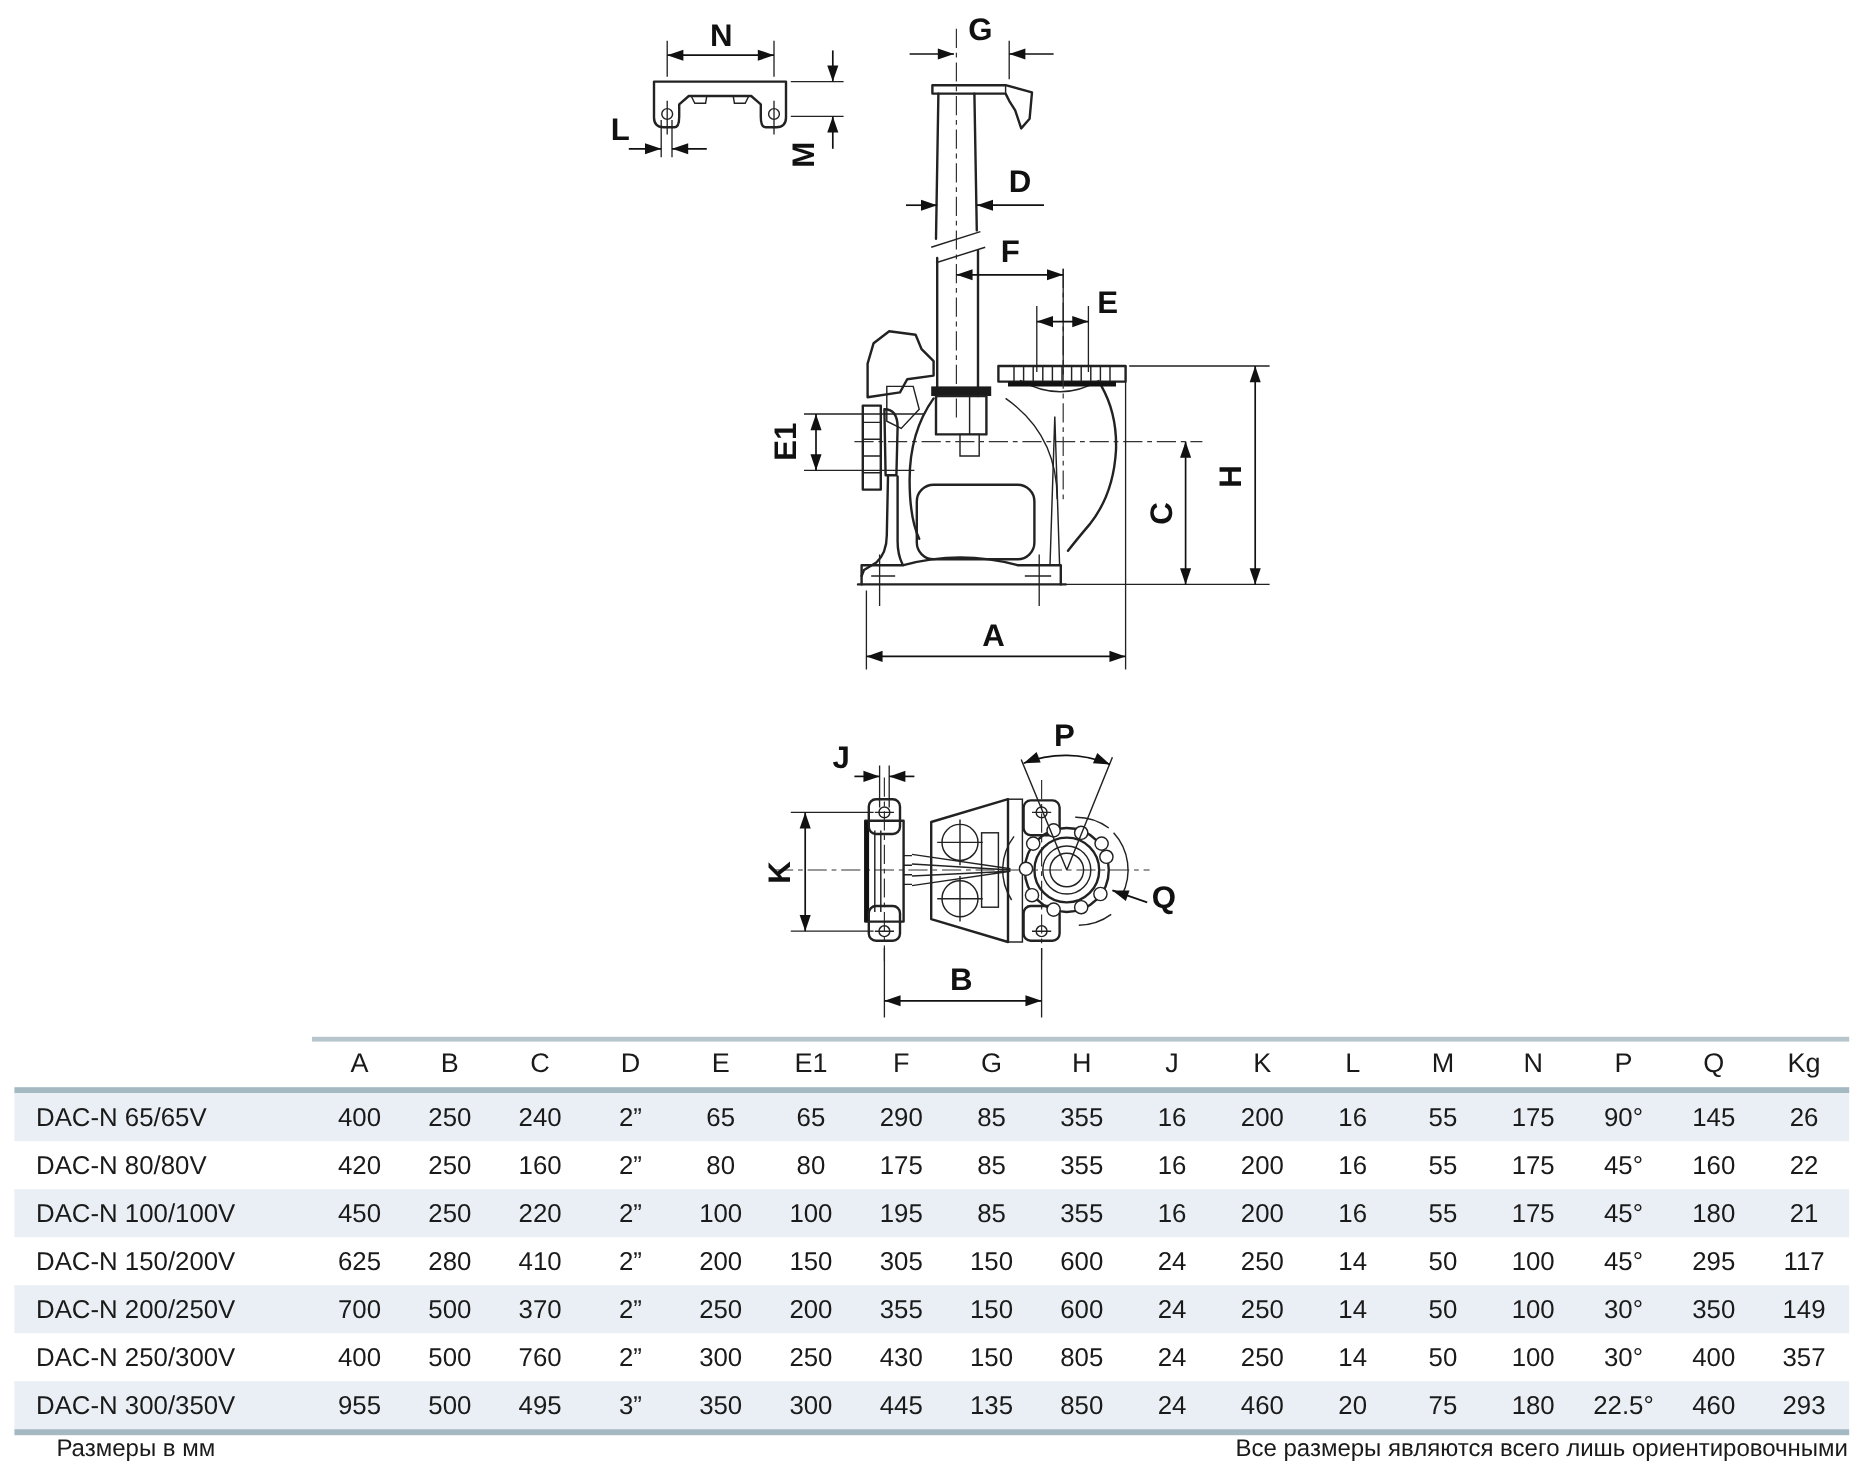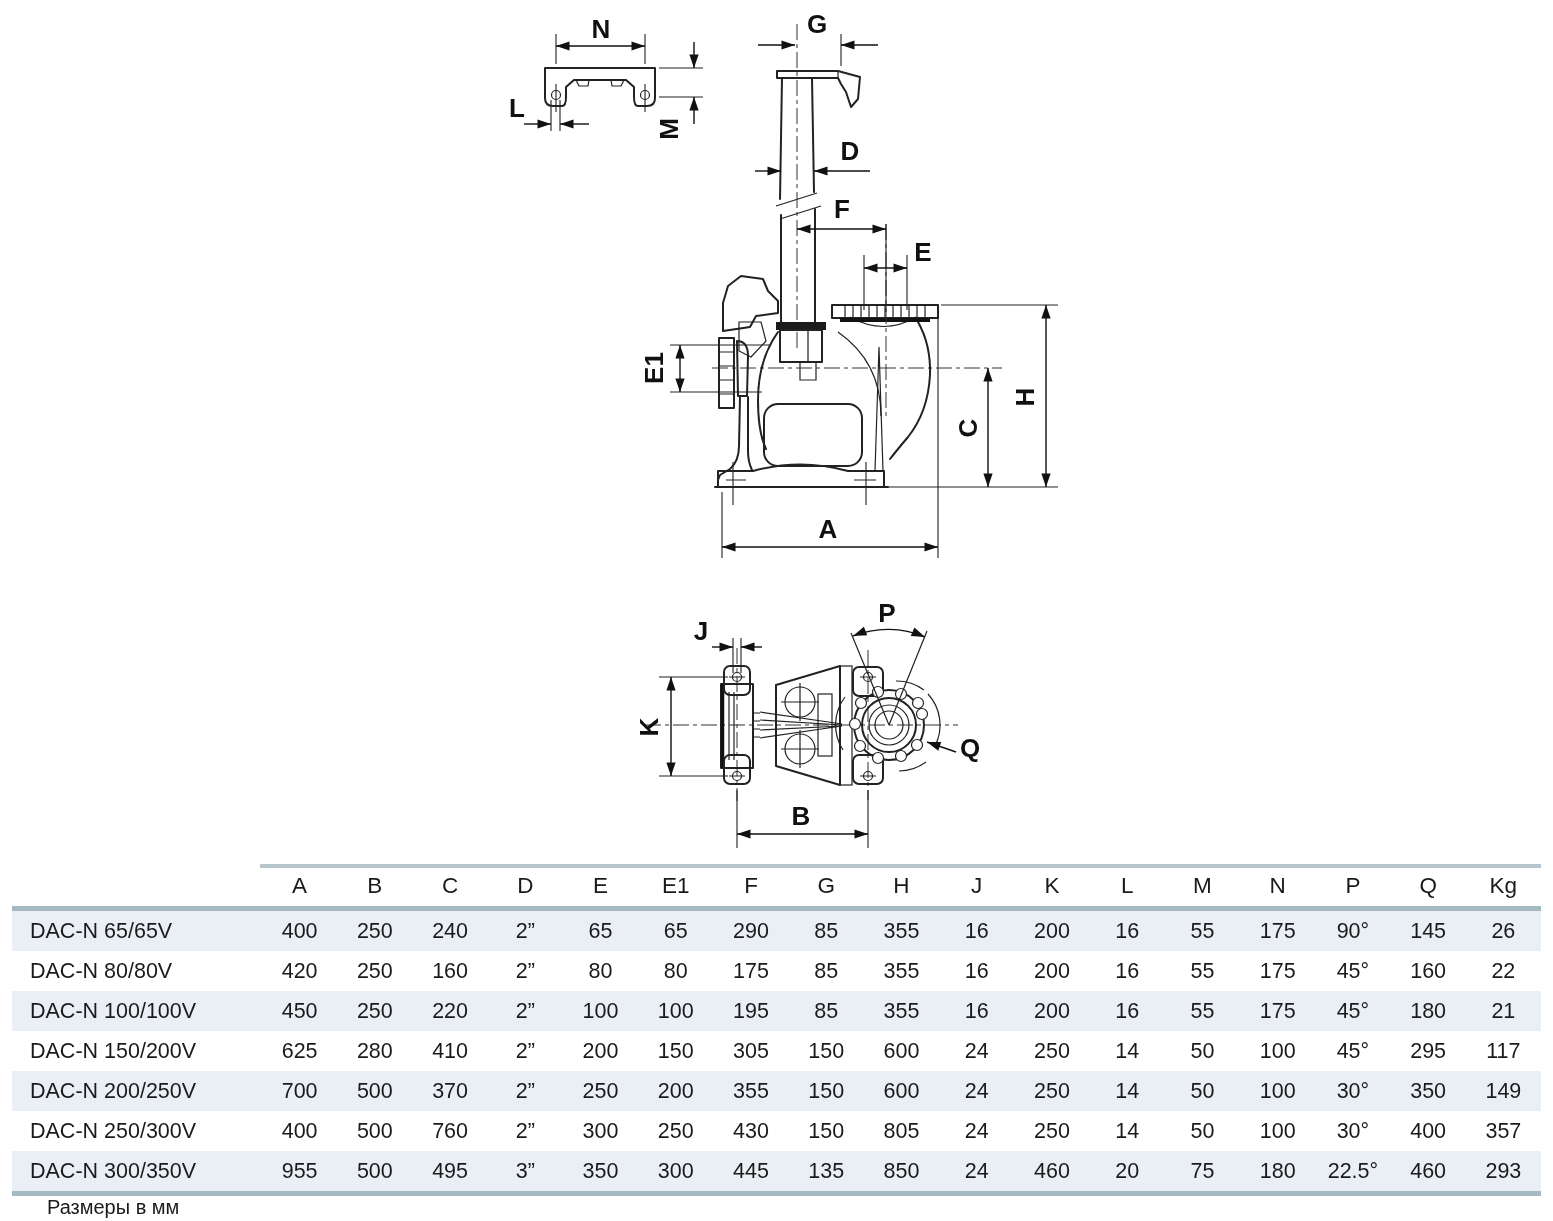--- a/index.html
+++ b/index.html
@@ -386,15 +386,16 @@
           <div class="vc">22.5°</div>
           <div class="vc">460</div>
           <div class="vc">293</div>
         </div>
       </div>
   <div class="rule"></div>
 </div>
 
 <div class="footer">
   <span class="fl">Размеры в мм</span>
+  <span class="fr">Все размеры являются всего лишь ориентировочными</span>
 </div>
 
 </div>
 
 </body></html>

